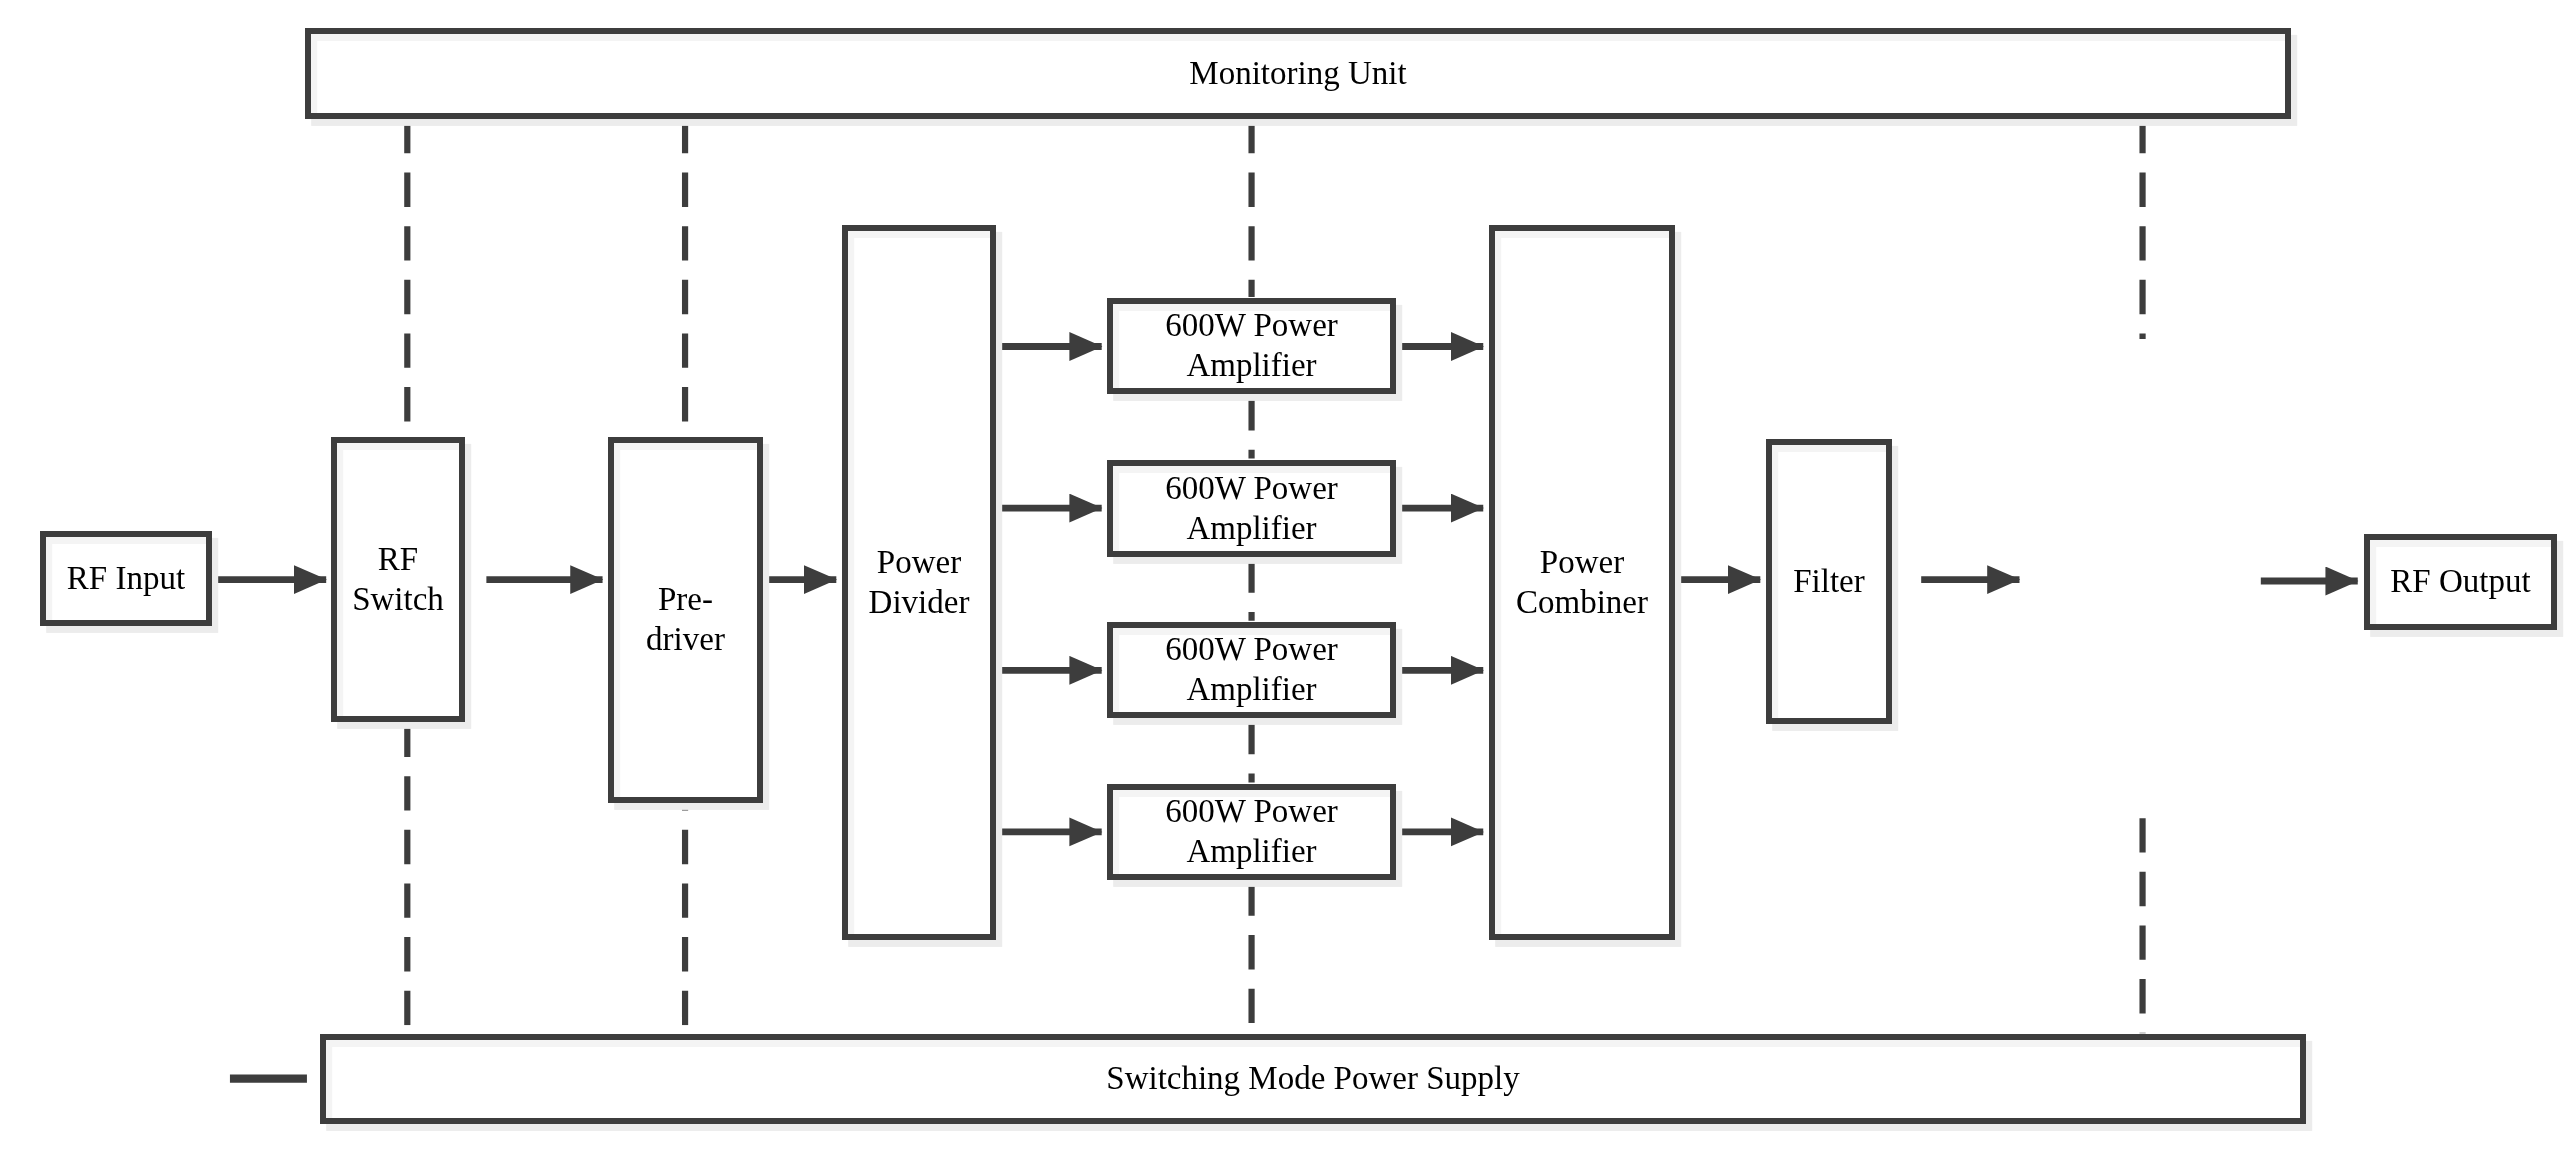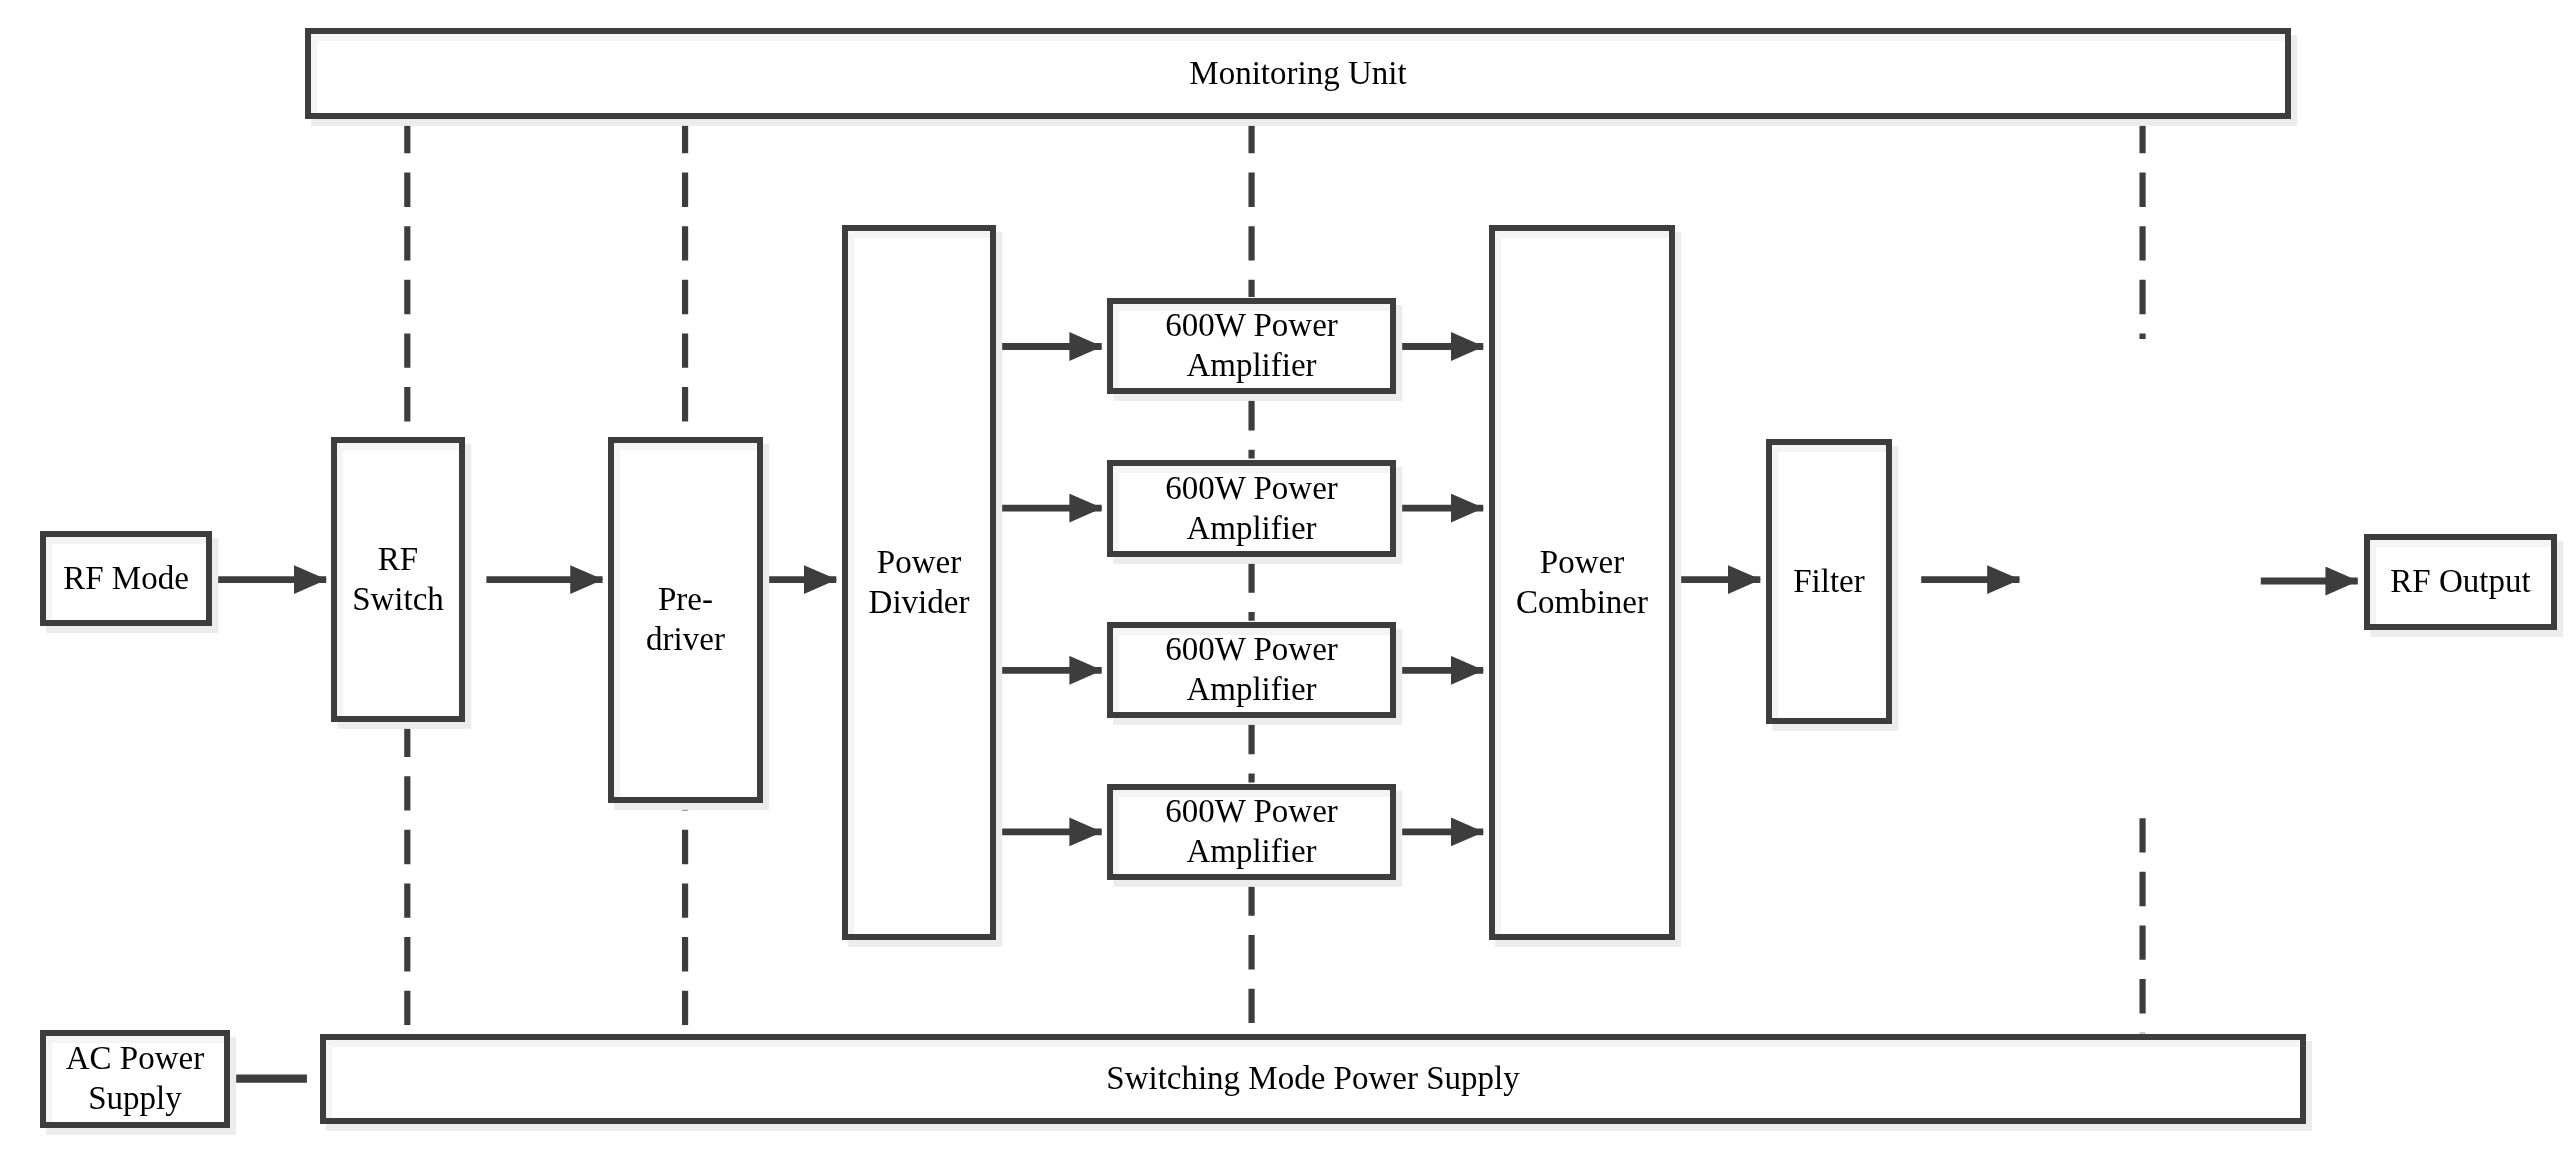--- a/index.html
+++ b/index.html
@@ -109,21 +109,21 @@
 
     <line class="dash" x1="3116" y1="173" x2="3116" y2="493"></line>
     <line class="dash" x1="3116" y1="1190" x2="3116" y2="1503"></line>
   </svg>
 
   <div class="box" id="monitoring">
     <span>Monitoring Unit</span>
   </div>
 
   <div class="box" id="rf-input">
-    <span>RF Mode</span>
+    <span>RF Input</span>
   </div>
 
   <div class="box" id="rf-switch">
     <span>RF</span>
     <span>Switch</span>
   </div>
 
   <div class="box" id="pre-driver">
     <span>Pre-</span>
     <span>driver</span>
@@ -165,19 +165,15 @@
 
 
   <div class="box" id="rf-output">
     <span>RF Output</span>
   </div>
 
   <div class="box" id="smps">
     <span>Switching Mode Power Supply</span>
   </div>
 
-  <div class="box" id="ac-power">
-    <span>AC Power</span>
-    <span>Supply</span>
-  </div>
 
 </div>
 
 
 </body></html>

